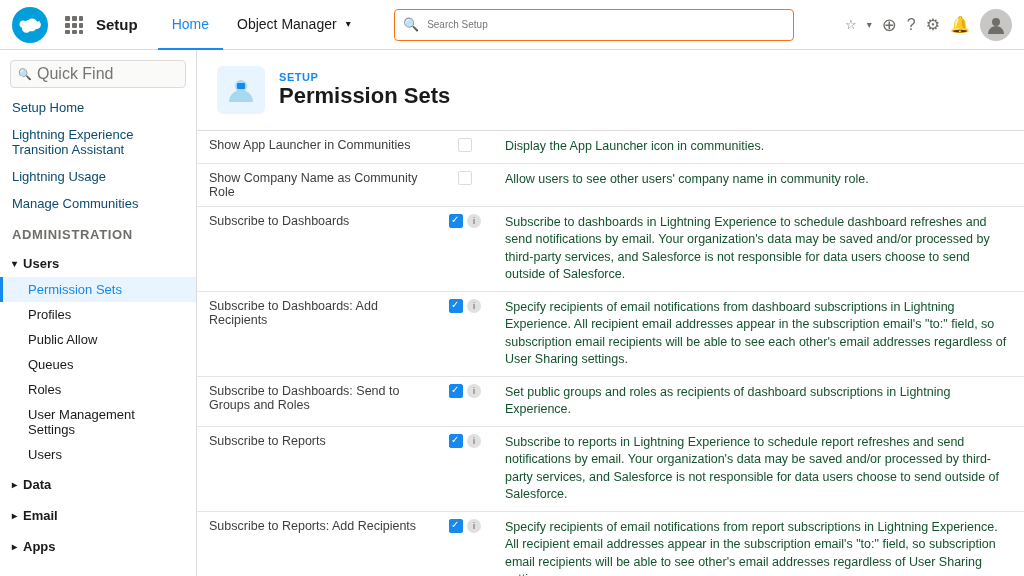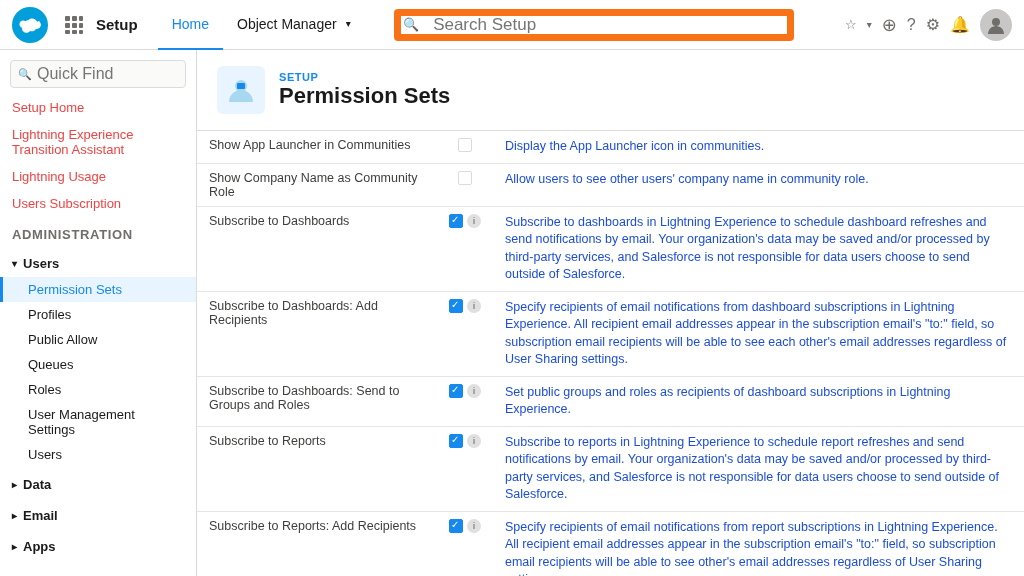--- a/index.html
+++ b/index.html
@@ -34,23 +34,23 @@
       font-size: 15px; font-weight: 700; color: #1a1a1a;
       margin-right: 4px;
     }
     .top-nav .search-bar {
       flex: 1; max-width: 400px;
       margin: 0 auto;
       position: relative;
     }
     .top-nav .search-bar input {
       width: 100%; height: 32px;
-      border: 7px solid #f97316; border-radius: 4px;
+      border: 1px solid #f97316; border-radius: 4px;
       padding: 0 12px 0 32px;
-      font-size: 17px; background: #fff;
+      font-size: 10px; background: #fff;
       outline: none;
     }
     .top-nav .search-bar .search-icon {
       position: absolute; left: 9px; top: 8px;
       color: #706e6b;
     }
     .top-nav .nav-tabs {
       display: flex; align-items: center; height: 100%;
       margin-left: 8px;
       justify-content: space-between;
@@ -96,21 +96,21 @@
       padding: 0 8px 0 26px;
       font-size: 16px; background: #fafaf9;
       outline: none;
     }
     .sidebar .quick-find .qf-icon {
       position: absolute; left: 18px; top: 18px;
       color: #706e6b; font-size: 11px;
     }
     .sidebar-link {
       display: block; padding: 6px 12px;
-      font-size: 13px; color: #ef4444;
+      font-size: 13px; color: #0c4a6e;
       cursor: pointer; text-decoration: none;
     }
     .sidebar-section {
       padding: 10px 12px 4px;
       font-size: 13px; font-weight: 700;
       color: #706e6b; text-transform: uppercase;
       letter-spacing: 0.05em;
     }
     .sidebar-group { margin-top: 4px; }
     .sidebar-group-label {
@@ -168,21 +168,21 @@
     tbody tr {
       border-bottom: 1px solid #e5e5e3;
     }
     tbody td {
       padding: 7px 12px;
       vertical-align: top;
       font-size: 12.5px; color: #3e3e3c;
     }
     .td-name { width: 240px; }
     .td-check { width: 36px; text-align: center; }
-    .td-desc { color: #1d4ed8; line-height: 1.4; }
+    .td-desc { color: #14532d; line-height: 1.4; }
 
     .checkbox-cell {
       display: flex; align-items: center; justify-content: center; gap: 4px;
     }
     .cb {
       width: 14px; height: 14px;
       border: 1px solid #dddbda; border-radius: 2px;
       background: #fff; flex-shrink: 0; display: inline-block;
     }
     .cb.checked { background: #1589ee; border-color: #1589ee; position: relative; }
@@ -256,21 +256,21 @@
 
   <aside class="sidebar">
     <div class="quick-find">
       <span class="qf-icon">🔍</span>
       <input type="text" placeholder="Quick Find" style="">
     </div>
 
     <a class="sidebar-link">Setup Home</a>
     <a class="sidebar-link">Lightning Experience Transition Assistant</a>
     <a class="sidebar-link">Lightning Usage</a>
-    <a class="sidebar-link">Users Subscription</a>
+    <a class="sidebar-link">Manage Communities</a>
 
     <div class="sidebar-section">ADMINISTRATION</div>
     <div class="sidebar-group">
       <div class="sidebar-group-label">
         <span class="chevron">▾</span>
         <span>Users</span>
       </div>
       <a class="sidebar-sub-item active">Permission Sets</a>
       <a class="sidebar-sub-item">Profiles</a>
       <a class="sidebar-sub-item">Public Allow</a>

